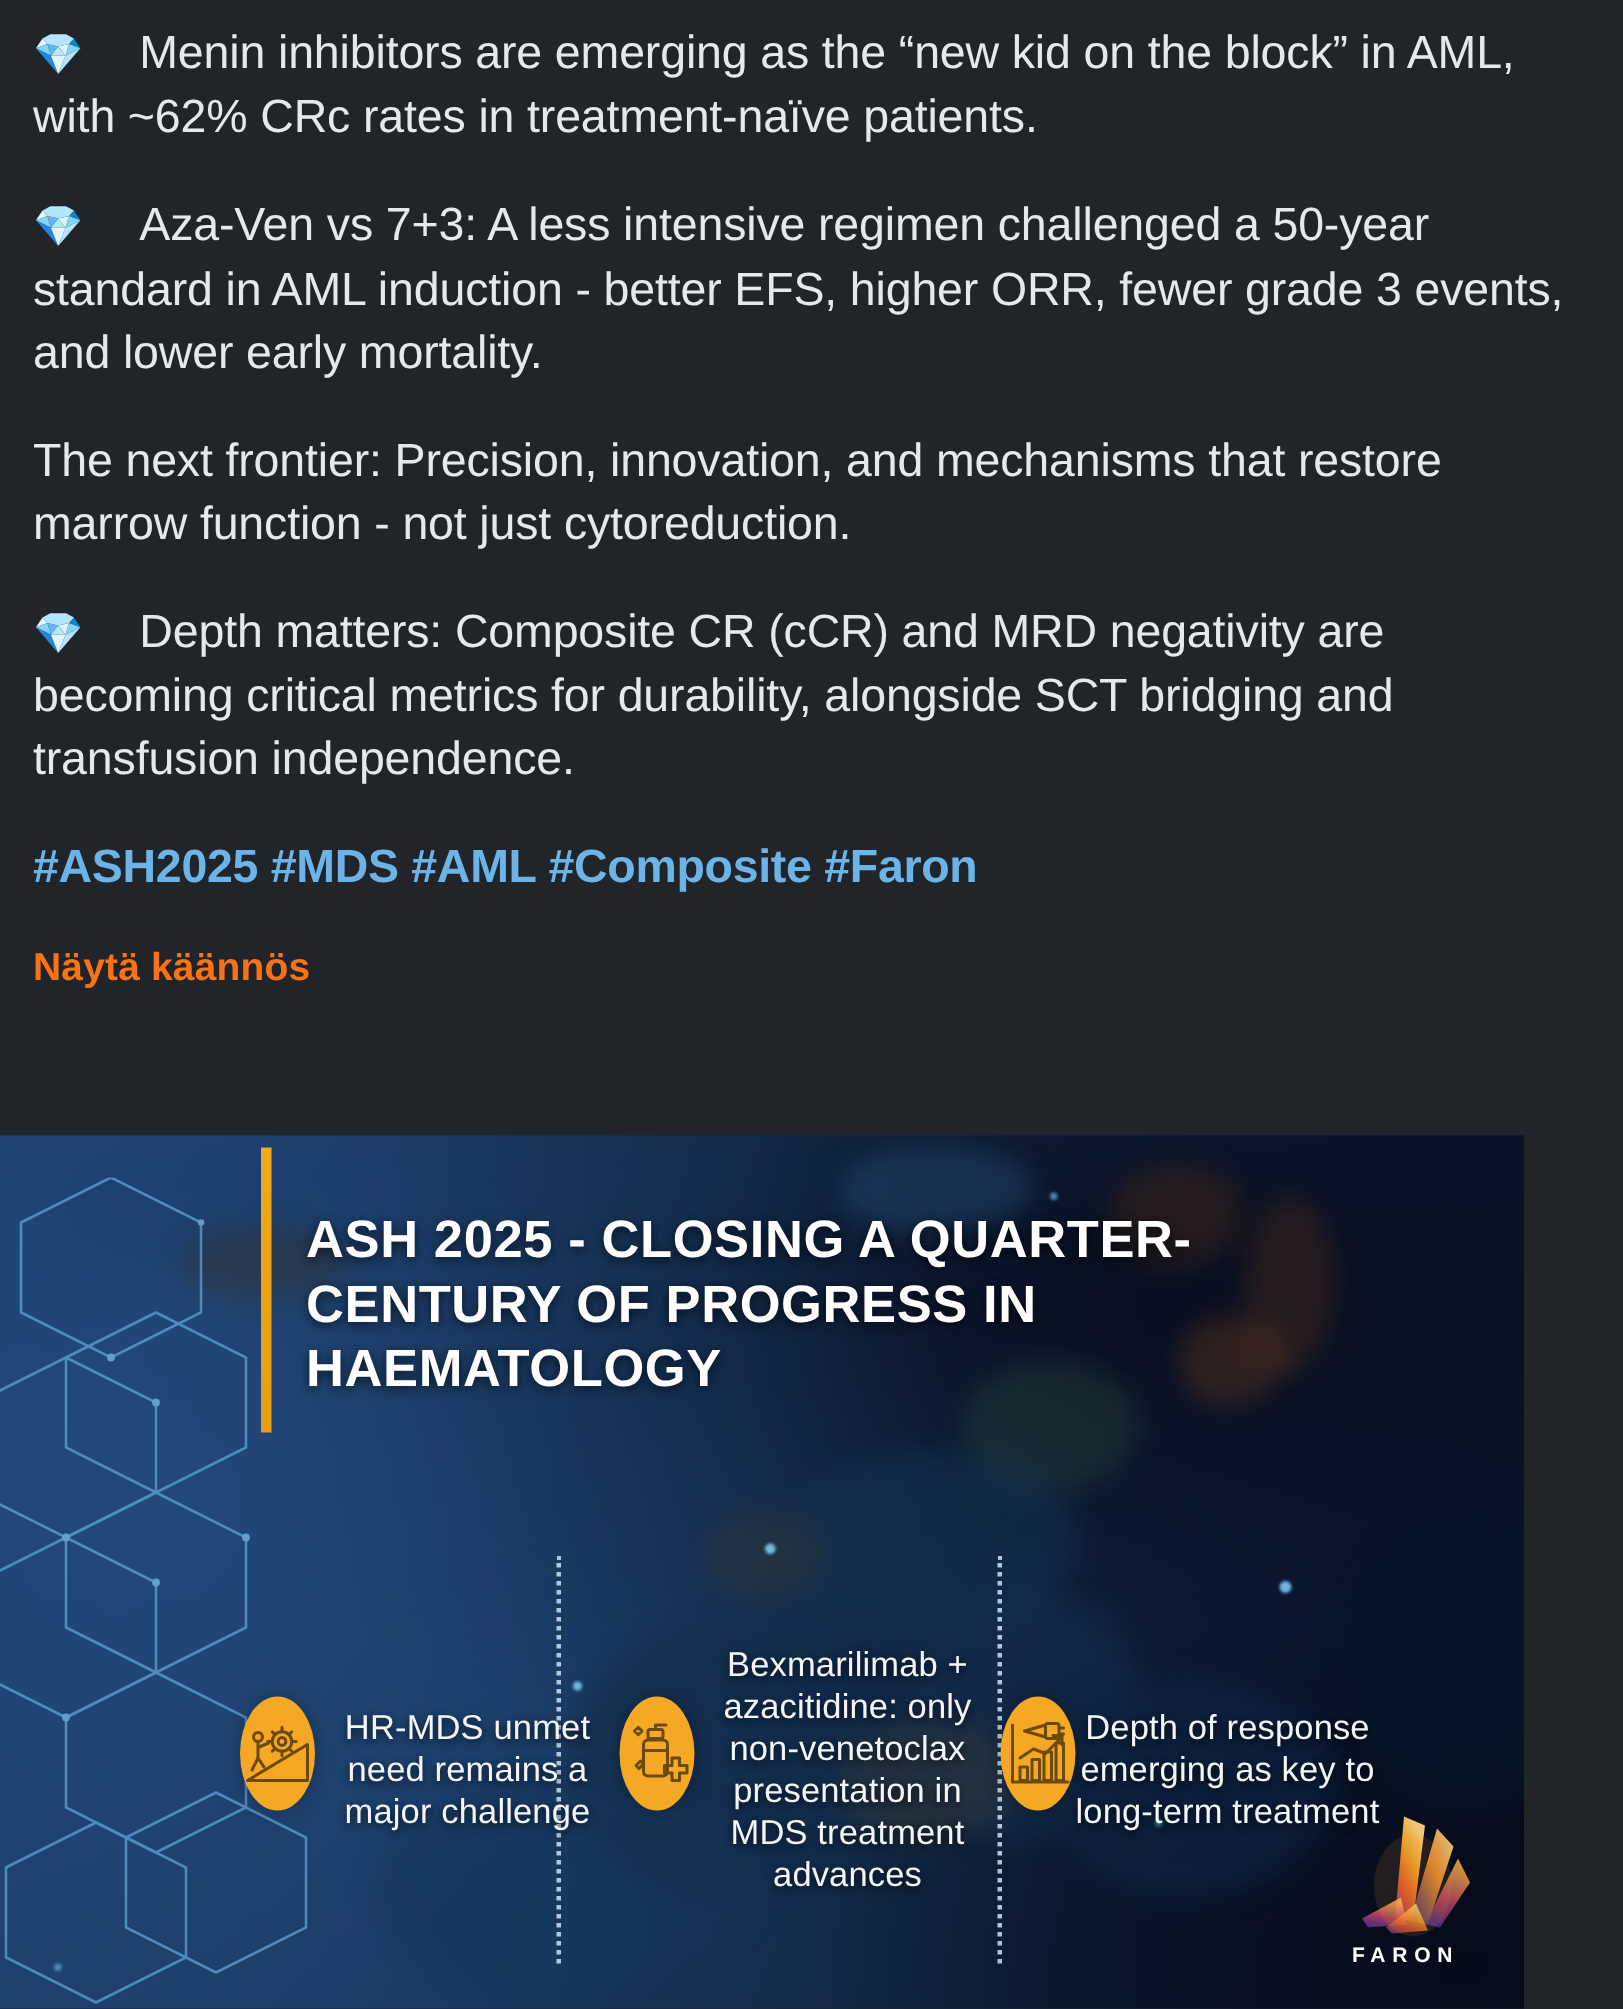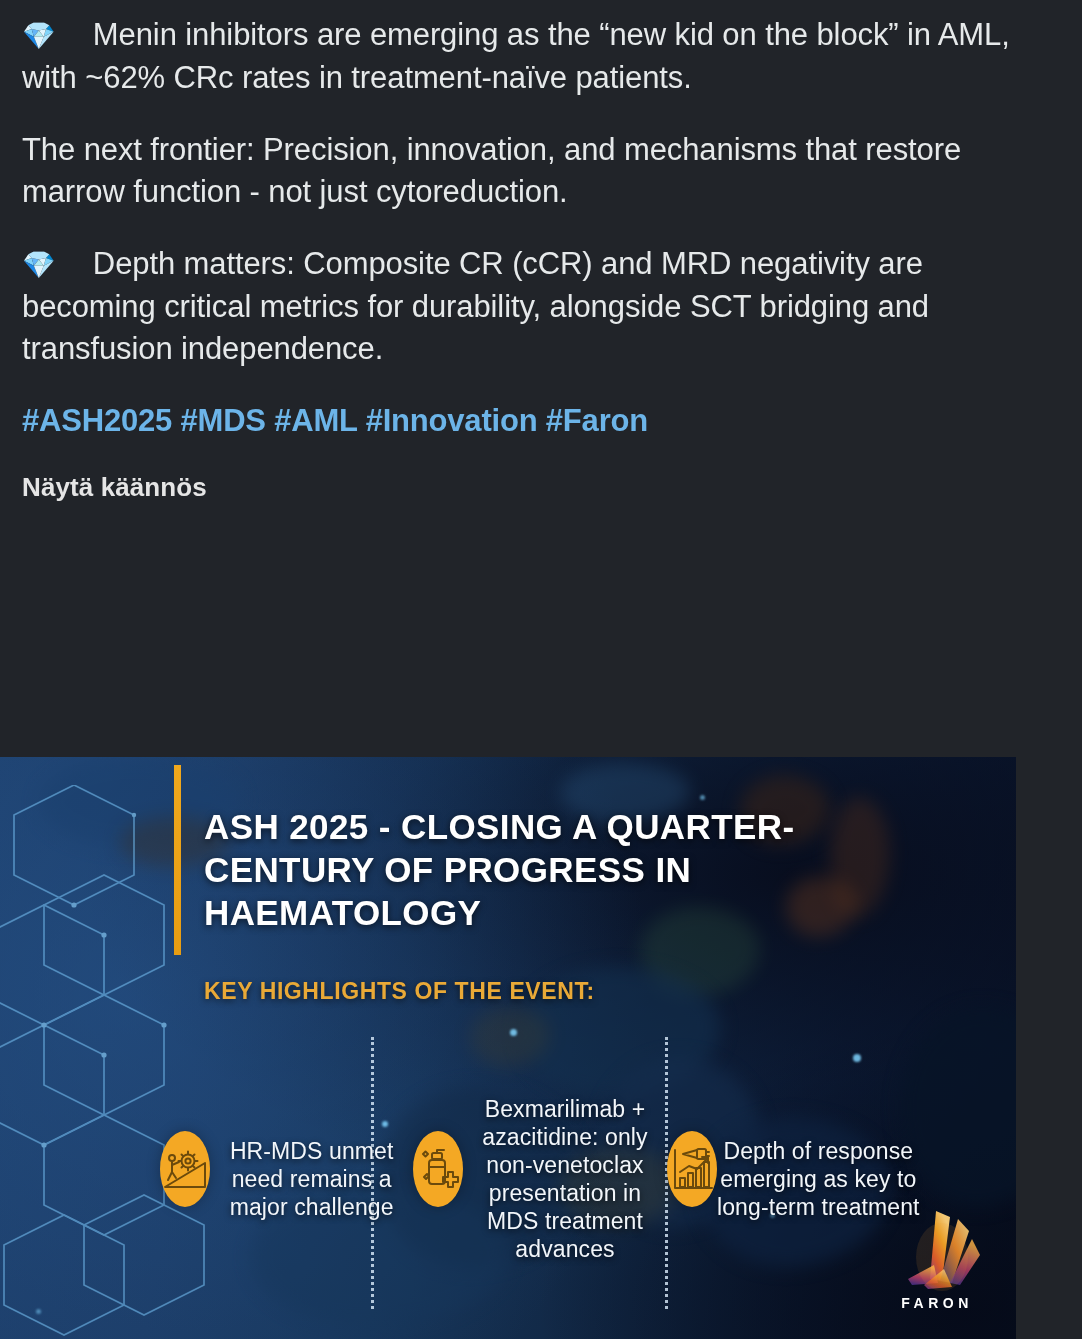--- a/index.html
+++ b/index.html
@@ -40,21 +40,21 @@
   .hashtags {
     color: #6cb4e8;
     font-size: 31px;
     line-height: 42px;
     font-weight: bold;
     letter-spacing: -0.2px;
     margin-bottom: 28px;
   }
 
   .show-translation {
-    color: #e5e5e5;
+    color: #f97316;
     font-size: 26px;
     line-height: 34px;
     font-weight: bold;
     letter-spacing: 0.1px;
   }
 
   
   .card {
     position: absolute;
     left: 0; top: 757px;
@@ -179,28 +179,31 @@
 </style>
 </head>
 <body>
 
 <div class="post-body">
 
   <div class="para">
     <span class="gem">💎</span><span class="gem-space">&nbsp;&nbsp;</span><span>Menin inhibitors are emerging as the “new kid on the block” in AML, with ~62% CRc rates in treatment-naïve patients.</span>
   </div>
 
+  <div class="para">
+    <span class="gem">💎</span><span class="gem-space">&nbsp;&nbsp;</span><span>Aza-Ven vs 7+3: A less intensive regimen challenged a 50-year standard in AML induction - better EFS, higher ORR, fewer grade 3 events, and lower early mortality.</span>
+  </div>
 
   <div class="para">The next frontier: Precision, innovation, and mechanisms that restore marrow function - not just cytoreduction.</div>
 
   <div class="para">
     <span class="gem">💎</span><span class="gem-space">&nbsp;&nbsp;</span><span>Depth matters: Composite CR (cCR) and MRD negativity are becoming critical metrics for durability, alongside SCT bridging and transfusion independence.</span>
   </div>
 
-  <div class="hashtags">#ASH2025 #MDS #AML #Innovation #Faron</div>
+  <div class="hashtags">#ASH2025 #MDS #AML #Composite #Faron</div>
 
   <div class="show-translation">Näytä käännös</div>
 
 </div>
 
 <div class="card">
 
   <div class="texture">
     <div class="blob" style="left:560px;top:6px;width:130px;height:60px;background:#2c5a86;opacity:.35;"></div>
     <div class="blob" style="left:740px;top:18px;width:90px;height:70px;background:#3a2418;opacity:.55;"></div>
@@ -244,21 +247,20 @@
         <circle cx="130" cy="270" r="2.6"></circle>
       <circle cx="190" cy="240" r="2.6"></circle>
         <circle cx="70" cy="360" r="2.6"></circle>
       <circle cx="160" cy="30" r="2.2"></circle>
         <circle cx="10" cy="210" r="2.2"></circle>
     </g>
   </svg>
 
   <div class="accent-bar"></div>
   <div class="card-title">ASH 2025 - CLOSING A QUARTER-CENTURY OF PROGRESS IN HAEMATOLOGY</div>
-  <div class="key-highlights">KEY HIGHLIGHTS OF THE EVENT:</div>
 
   <div class="cols">
 
     <div class="divider d1"></div>
     <div class="divider d2"></div>
 
     <div class="col">
       <div class="icon-circle">
         <svg width="50" height="50" viewBox="0 0 50 50">
           <g fill="none" stroke="#6b4a0c" stroke-width="2" stroke-linejoin="round" stroke-linecap="round">

